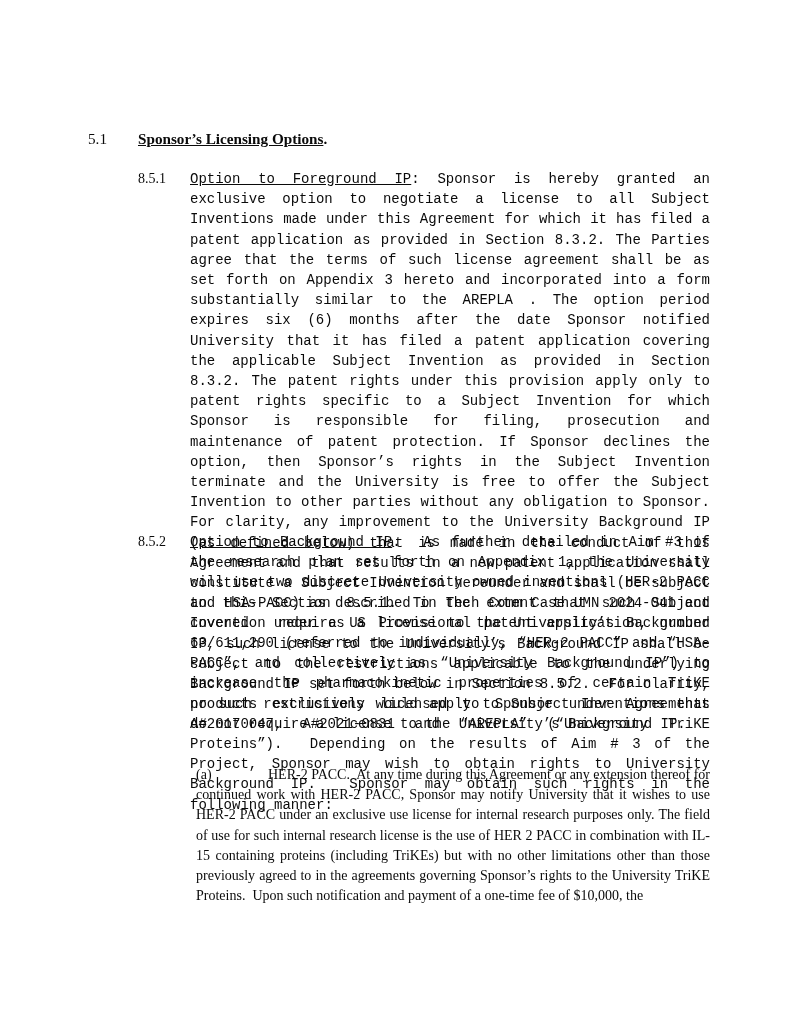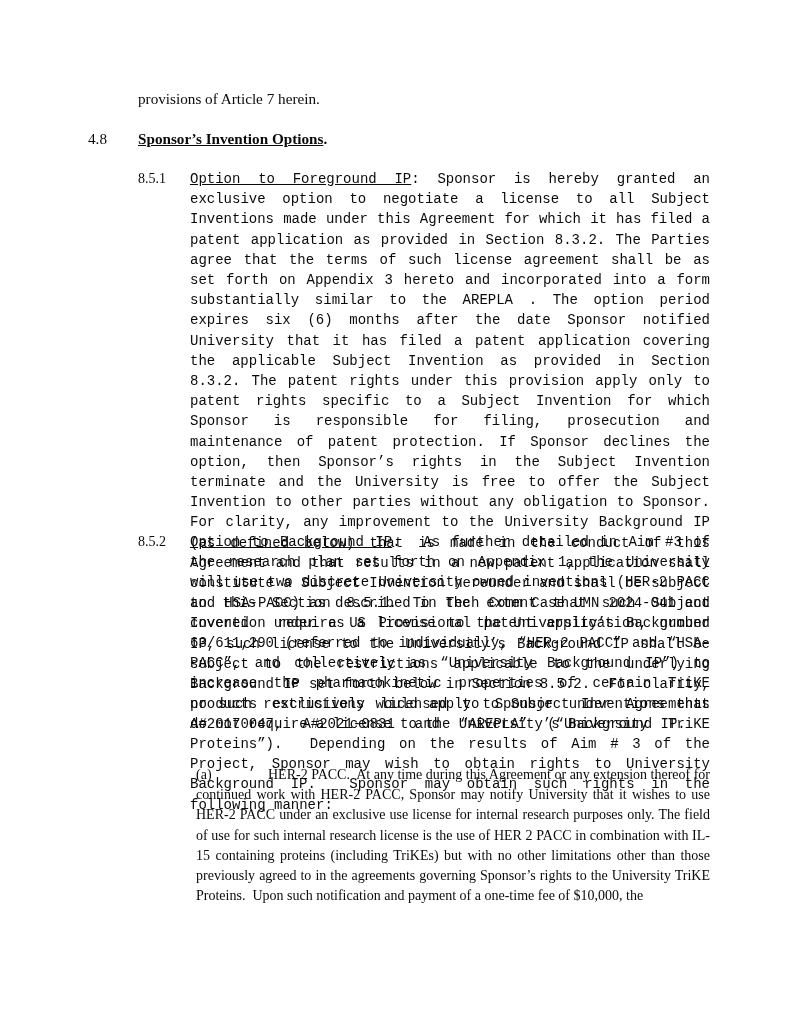--- a/index.html
+++ b/index.html
@@ -102,26 +102,23 @@
     width: 72px;
   }
 
   .nowrap-sp { white-space: pre-wrap; }
 </style>
 </head>
 <body>
 
 <div class="page">
 
-  <div class="para intro">
-    <span>provisions of Article 7 herein.</span>
-  </div>
 
   <div class="sec-row">
-    <span class="num">4.8</span><span class="head">Sponsor’s Invention Options</span><span class="head-tail">.</span>
+    <span class="num">5.1</span><span class="head">Sponsor’s Licensing Options</span><span class="head-tail">.</span>
   </div>
 
   <div class="sub" style="top:169px;">
     <span class="num">8.5.1</span>
     <div class="body"><span class="lead">Option to Foreground IP</span><span class="nowrap-sp">: </span><span class="nowrap-sp">Sponsor is hereby granted an exclusive option to negotiate a license to all Subject Inventions made under this Agreement for which it has filed a patent application as provided in Section 8.3.2. The Parties agree that the terms of such license agreement shall be as set forth on Appendix 3 hereto and incorporated into a form substantially similar to the AREPLA . The option period expires six (6) months after the date Sponsor notified University that it has filed a patent application covering the applicable Subject Invention as provided in Section 8.3.2. The patent rights under this provision apply only to patent rights specific to a Subject Invention for which Sponsor is responsible for filing, prosecution and maintenance of patent protection. If Sponsor declines the option, then Sponsor’s rights in the Subject Invention terminate and the University is free to offer the Subject Invention to other parties without any obligation to Sponsor. For clarity, any improvement to the University Background IP (as defined below) that is made in the conduct of this Agreement and that results in a new patent application shall constitute a Subject Invention hereunder and shall be subject to this Section 8.5.1. To the extent that such Subject Invention requires a license to the University’s Background IP, such license to the University’s Background IP shall be subject to the restrictions applicable to the underlying Background IP set forth below in Section 8.5.2.  For clarity, no such restrictions would apply to Subject Inventions that do not require a license to the University’s Background IP.</span></div>
   </div>
 
   <div class="sub" style="top:532px;">
     <span class="num">8.5.2</span>
     <div class="body"><span class="lead">Option to Background IP</span><span class="nowrap-sp">.  </span><span class="nowrap-sp">As further detailed in Aim #3 of the research plan set forth on Appendix 1, the University will use two discrete University owned inventions (HER-2 PACC and HSA-PACC) as described in Tech Comm Case UMN 2024-041 and covered  under a US Provisional patent application, number 63/611,290 (referred to individually, “HER-2 PACC” and “HSA-PACC”, and collectively as “University Background IP”) to increase the pharmacokinetic properties of certain TriKE products exclusively licensed to Sponsor under Agreements A#20170047, A#2021-0831 and “AREPLA” (“University TriKE Proteins”).  Depending on the results of Aim # 3 of the Project, Sponsor may wish to obtain rights to University Background IP.  Sponsor may obtain such rights in the following manner:</span></div>

